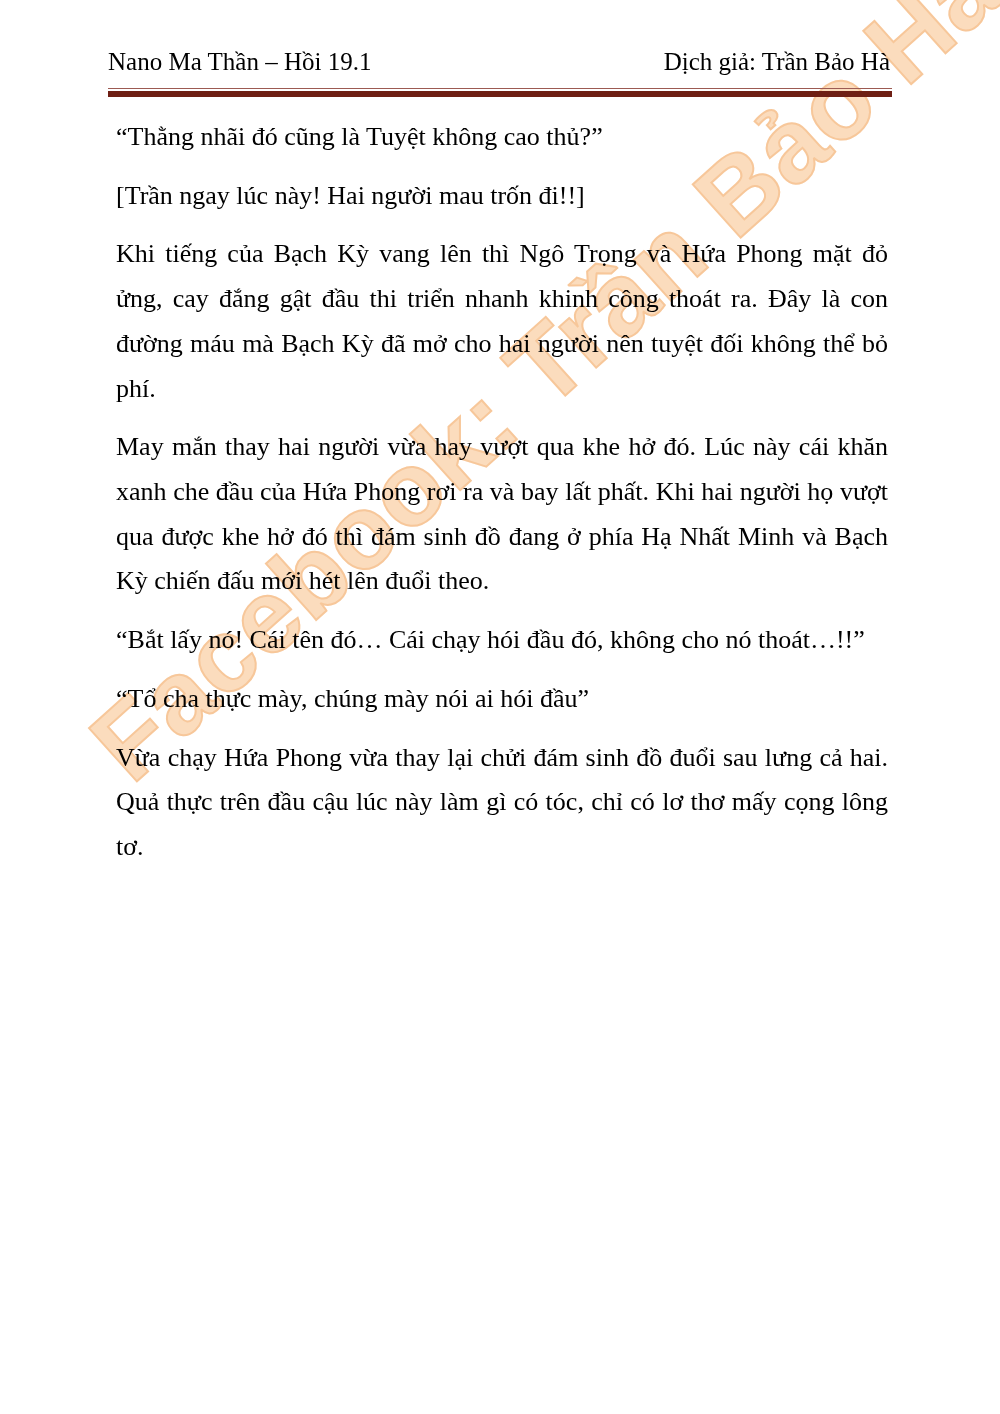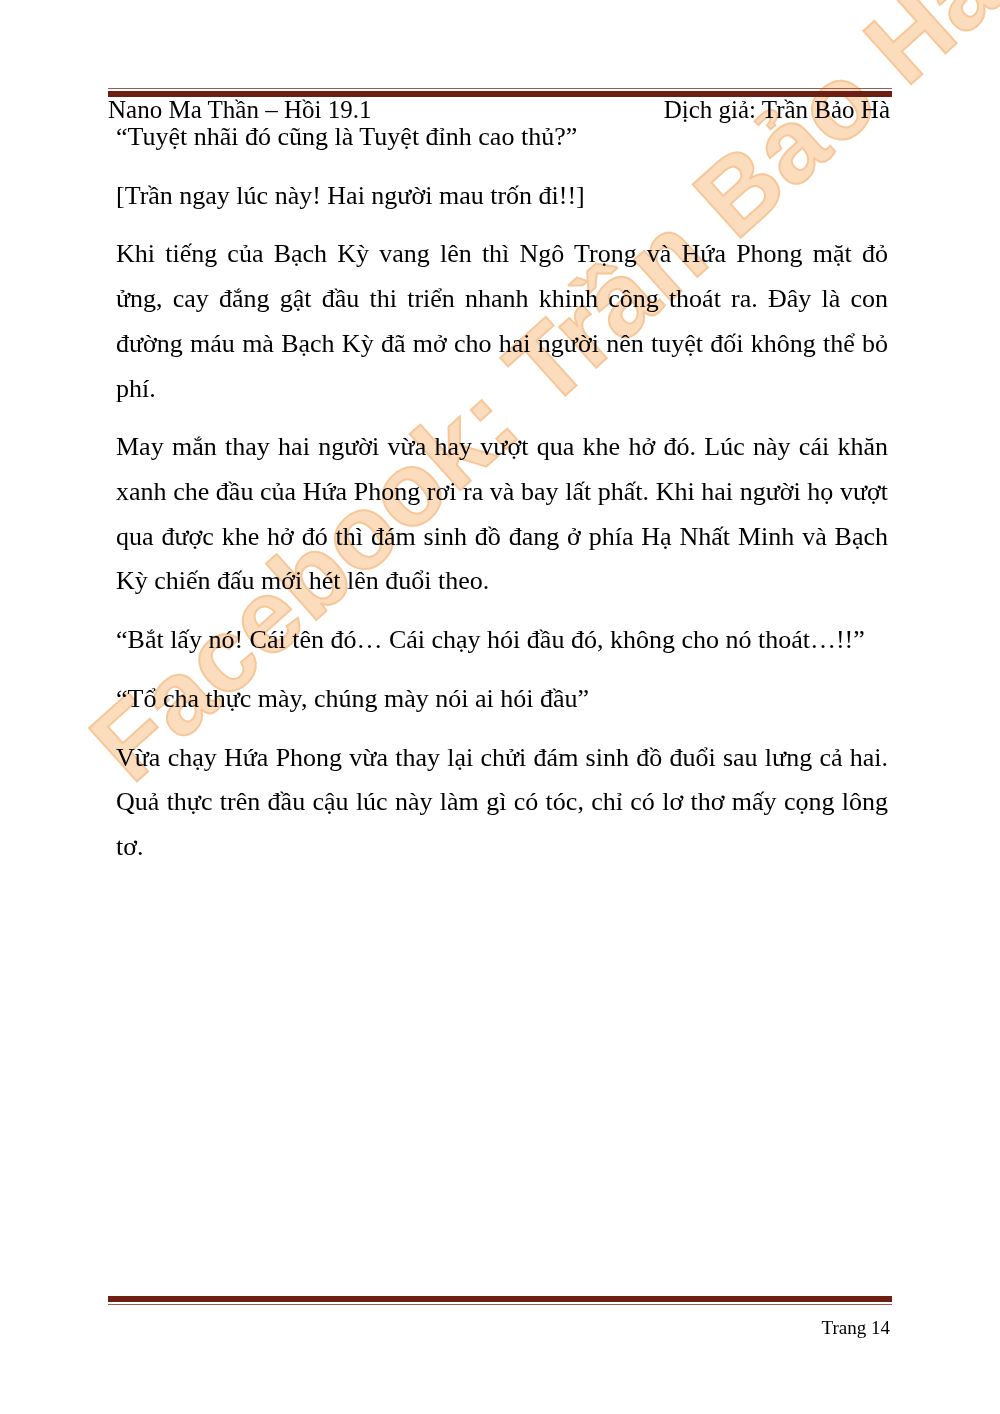--- a/index.html
+++ b/index.html
@@ -58,21 +58,20 @@
     width: 784px;
     z-index: 3;
   }
   .header-row {
     display: flex;
     justify-content: space-between;
     align-items: baseline;
     font-size: 25px;
     line-height: 1.15;
     padding-bottom: 6px;
-    margin-top: 48px;
   }
   .header-left { white-space: nowrap; }
   .header-right { white-space: nowrap; padding-right: 2px; }
 
   .header-rule {
     position: absolute;
     left: 0;
     top: 40px;
     width: 784px;
     height: 11px;
@@ -159,30 +158,23 @@
       <span class="header-left">Nano Ma Thần – Hồi 19.1</span>
       <span class="header-right">Dịch giả: Trần Bảo Hà</span>
     </div>
     <div class="header-rule">
       <div class="thin"></div>
       <div class="thick"></div>
     </div>
   </div>
 
   <div class="content">
-    <p class="para">“Tuyệt nhãi đó cũng là Tuyệt đỉnh cao thủ?”</p>
+    <p class="para">“Thằng nhãi đó cũng là Tuyệt không cao thủ?”</p>
     <p class="para">[Trần ngay lúc này! Hai người mau trốn đi!!]</p>
     <p class="para">Khi tiếng của Bạch Kỳ vang lên thì Ngô Trọng và Hứa Phong mặt đỏ ửng, cay đắng gật đầu thi triển nhanh khinh công thoát ra. Đây là con đường máu mà Bạch Kỳ đã mở cho hai người nên tuyệt đối không thể bỏ phí.</p>
     <p class="para">May mắn thay hai người vừa hay vượt qua khe hở đó. Lúc này cái khăn xanh che đầu của Hứa Phong rơi ra và bay lất phất. Khi hai người họ vượt qua được khe hở đó thì đám sinh đồ đang ở phía Hạ Nhất Minh và Bạch Kỳ chiến đấu mới hét lên đuổi theo.</p>
     <p class="para">“Bắt lấy nó! Cái tên đó… Cái chạy hói đầu đó, không cho nó thoát…!!”</p>
     <p class="para">“Tổ cha thực mày, chúng mày nói ai hói đầu”</p>
     <p class="para">Vừa chạy Hứa Phong vừa thay lại chửi đám sinh đồ đuổi sau lưng cả hai. Quả thực trên đầu cậu lúc này làm gì có tóc, chỉ có lơ thơ mấy cọng lông tơ.</p>
   </div>
 
-  <div class="footer">
-    <div class="footer-rule">
-      <div class="thick"></div>
-      <div class="thin"></div>
-    </div>
-    <div class="footer-text">Trang 14</div>
-  </div>
 
 </div>
 
 </body></html>

